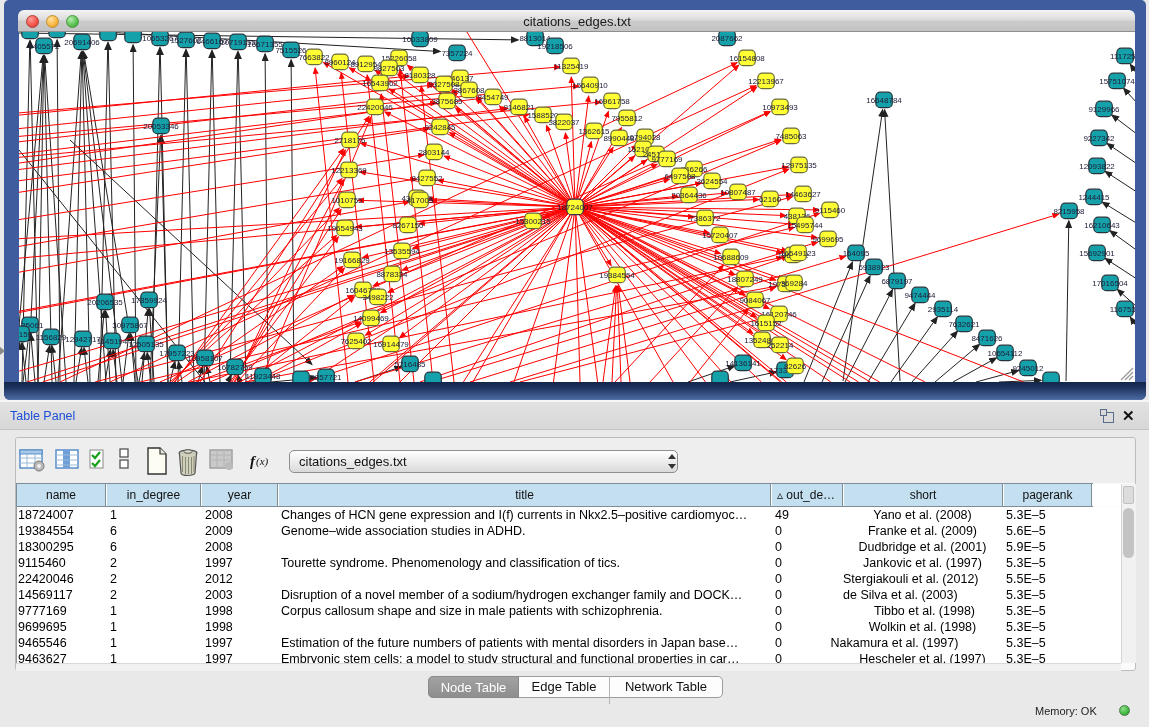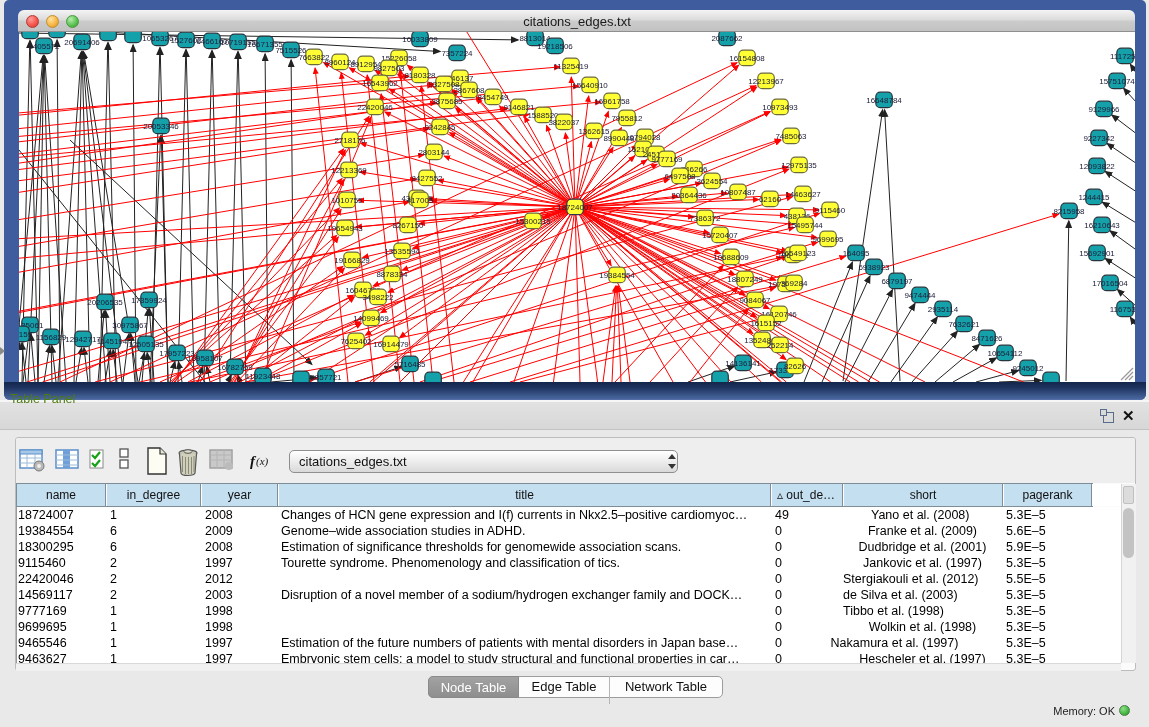--- a/index.html
+++ b/index.html
@@ -518,21 +518,21 @@
       <line x1="1129" y1="380" x2="1133" y2="376"></line>
     </g>
   </svg>
 
 <div class="abs" style="left:0;top:347px;width:0;height:0;border-top:4px solid transparent;border-bottom:4px solid transparent;border-left:5px solid #8a8a8a;"></div>
 
 <div class="abs" style="left:570px;top:401px;width:0;height:0;border-left:5px solid transparent;border-right:5px solid transparent;border-bottom:6px solid #7d7d7d;"></div>
 
 <div class="abs" style="left:0;top:400px;width:1149px;height:2px;background:#f6f6f6;"></div>
 <div class="abs" style="left:0;top:402px;width:1149px;height:28px;background:linear-gradient(#e2e2e2,#d7d7d7);border-bottom:1px solid #c2c2c2;"></div>
-<div class="abs" style="left:10px;top:392px;font-size:12.5px;color:#4d7c0f;">Table Panel</div>
+<div class="abs" style="left:10px;top:409px;font-size:12.5px;color:#1d4ed8;">Table Panel</div>
 <div class="abs" style="left:1103px;top:412px;width:11px;height:11px;border:1.5px solid #5a6c8c;"></div>
 <div class="abs" style="left:1100px;top:409px;width:7px;height:7px;border:1.5px solid #5a6c8c;background:#d9d9d9;"></div>
 <div class="abs" style="left:1122px;top:407px;font-size:15px;font-weight:bold;color:#111;">✕</div>
 
 <div class="abs" style="left:15px;top:437px;width:1121px;height:234px;background:#fbfbfb;border:1px solid #bcbcbc;border-radius:3px;"></div>
 <div class="abs" style="left:16px;top:438px;width:1119px;height:45px;background:#eeeeee;border-radius:3px 3px 0 0;"></div>
 
 <svg class="abs" style="left:16px;top:444px;" width="270" height="36" viewBox="0 0 270 36">
 
   <rect x="4" y="6" width="22" height="18" fill="#fff" stroke="#5b8fc9" stroke-width="1.5"></rect>
@@ -587,37 +587,36 @@
 <div class="abs" style="left:16px;top:506px;width:1077px;height:1px;background:#7f8d96;"></div>
 
 <div class="abs" style="left:16px;top:507px;width:1105px;height:156px;background:#fff;overflow:hidden;"> </div>
 <div class="abs" style="left:16px;top:507px;width:1px;height:164px;background:#9a9a9a;"></div>
 <div class="trow" style="top:507px">
     <span style="left:18px">18724007</span>
     <span style="left:110px">1</span>
     <span style="left:205px">2008</span>
     <span style="left:281px">Changes of HCN gene expression and I(f) currents in Nkx2.5–positive cardiomyoc…</span>
     <span style="left:775px">49</span>
-    <span style="left:871px;width:159px;text-align:left">Yano et al. (2008)</span>
+    <span style="left:843px;width:159px;text-align:center">Yano et al. (2008)</span>
     <span style="left:1006px">5.3E–5</span>
   </div>
 <div class="trow" style="top:523px">
     <span style="left:18px">19384554</span>
     <span style="left:110px">6</span>
     <span style="left:205px">2009</span>
     <span style="left:281px">Genome–wide association studies in ADHD.</span>
     <span style="left:775px">0</span>
     <span style="left:843px;width:159px;text-align:center">Franke et al. (2009)</span>
     <span style="left:1006px">5.6E–5</span>
   </div>
 <div class="trow" style="top:539px">
     <span style="left:18px">18300295</span>
     <span style="left:110px">6</span>
     <span style="left:205px">2008</span>
-    <span style="left:281px">Estimation of significance thresholds for genomewide association scans.</span>
     <span style="left:775px">0</span>
     <span style="left:843px;width:159px;text-align:center">Dudbridge et al. (2001)</span>
     <span style="left:1006px">5.9E–5</span>
   </div>
 <div class="trow" style="top:555px">
     <span style="left:18px">9115460</span>
     <span style="left:110px">2</span>
     <span style="left:205px">1997</span>
     <span style="left:281px">Tourette syndrome. Phenomenology and classification of tics.</span>
     <span style="left:775px">0</span>
@@ -638,22 +637,23 @@
     <span style="left:205px">2003</span>
     <span style="left:281px">Disruption of a novel member of a sodium/hydrogen exchanger family and DOCK…</span>
     <span style="left:775px">0</span>
     <span style="left:843px;width:159px;text-align:left">de Silva et al. (2003)</span>
     <span style="left:1006px">5.3E–5</span>
   </div>
 <div class="trow" style="top:603px">
     <span style="left:18px">9777169</span>
     <span style="left:110px">1</span>
     <span style="left:205px">1998</span>
-    <span style="left:775px">0</span>
-    <span style="left:843px;width:159px;text-align:left">Tibbo et al. (1998)</span>
+    <span style="left:281px">Corpus callosum shape and size in male patients with schizophrenia.</span>
+    <span style="left:775px">0</span>
+    <span style="left:816px;width:159px;text-align:right">Tibbo et al. (1998)</span>
     <span style="left:1006px">5.3E–5</span>
   </div>
 <div class="trow" style="top:619px">
     <span style="left:18px">9699695</span>
     <span style="left:110px">1</span>
     <span style="left:205px">1998</span>
     <span style="left:775px">0</span>
     <span style="left:843px;width:159px;text-align:center">Wolkin et al. (1998)</span>
     <span style="left:1006px">5.3E–5</span>
   </div>
@@ -679,13 +679,13 @@
 <div class="abs" style="left:1121px;top:484px;width:15px;height:179px;background:#f1f1f1;border-left:1px solid #d5d5d5;"></div>
 <div class="abs" style="left:1123px;top:486px;width:11px;height:18px;background:#dcdcdc;border:1px solid #c0c0c0;border-radius:2px;"></div>
 <div class="abs" style="left:1123px;top:508px;width:11px;height:50px;background:#c3c3c3;border-radius:6px;"></div>
 <div class="abs" style="left:16px;top:663px;width:1105px;height:8px;background:#f1f1f1;border-top:1px solid #d9d9d9;"></div>
 
 <div class="abs" style="left:428px;top:676px;width:295px;height:22px;background:#fdfdfd;border:1px solid #9c9c9c;border-radius:5px;"></div>
 <div class="abs" style="left:428px;top:676px;width:91px;height:22px;background:linear-gradient(#a2a2a2,#8e8e8e);border:1px solid #8a8a8a;border-radius:5px 0 0 5px;color:#fff;font-size:13px;text-align:center;line-height:21px;">Node Table</div>
 <div class="abs" style="left:519px;top:676px;width:91px;height:28px;border-right:1px solid #b5b5b5;color:#111;font-size:13px;text-align:center;line-height:21px;">Edge Table</div>
 <div class="abs" style="left:610px;top:676px;width:112px;height:22px;color:#111;font-size:13px;text-align:center;line-height:21px;">Network Table</div>
 
-<div class="abs" style="left:1035px;top:705px;width:80px;text-align:right;font-size:11px;color:#222;">Memory: OK</div>
+<div class="abs" style="left:1035px;top:705px;width:80px;font-size:11px;color:#222;">Memory: OK</div>
 <div class="abs" style="left:1119px;top:705px;width:11px;height:11px;border-radius:50%;background:radial-gradient(circle at 35% 30%, #8fe08a, #3cb53c 65%, #2e8f2e);border:1px solid #4d7d48;"></div>
 </body></html>

